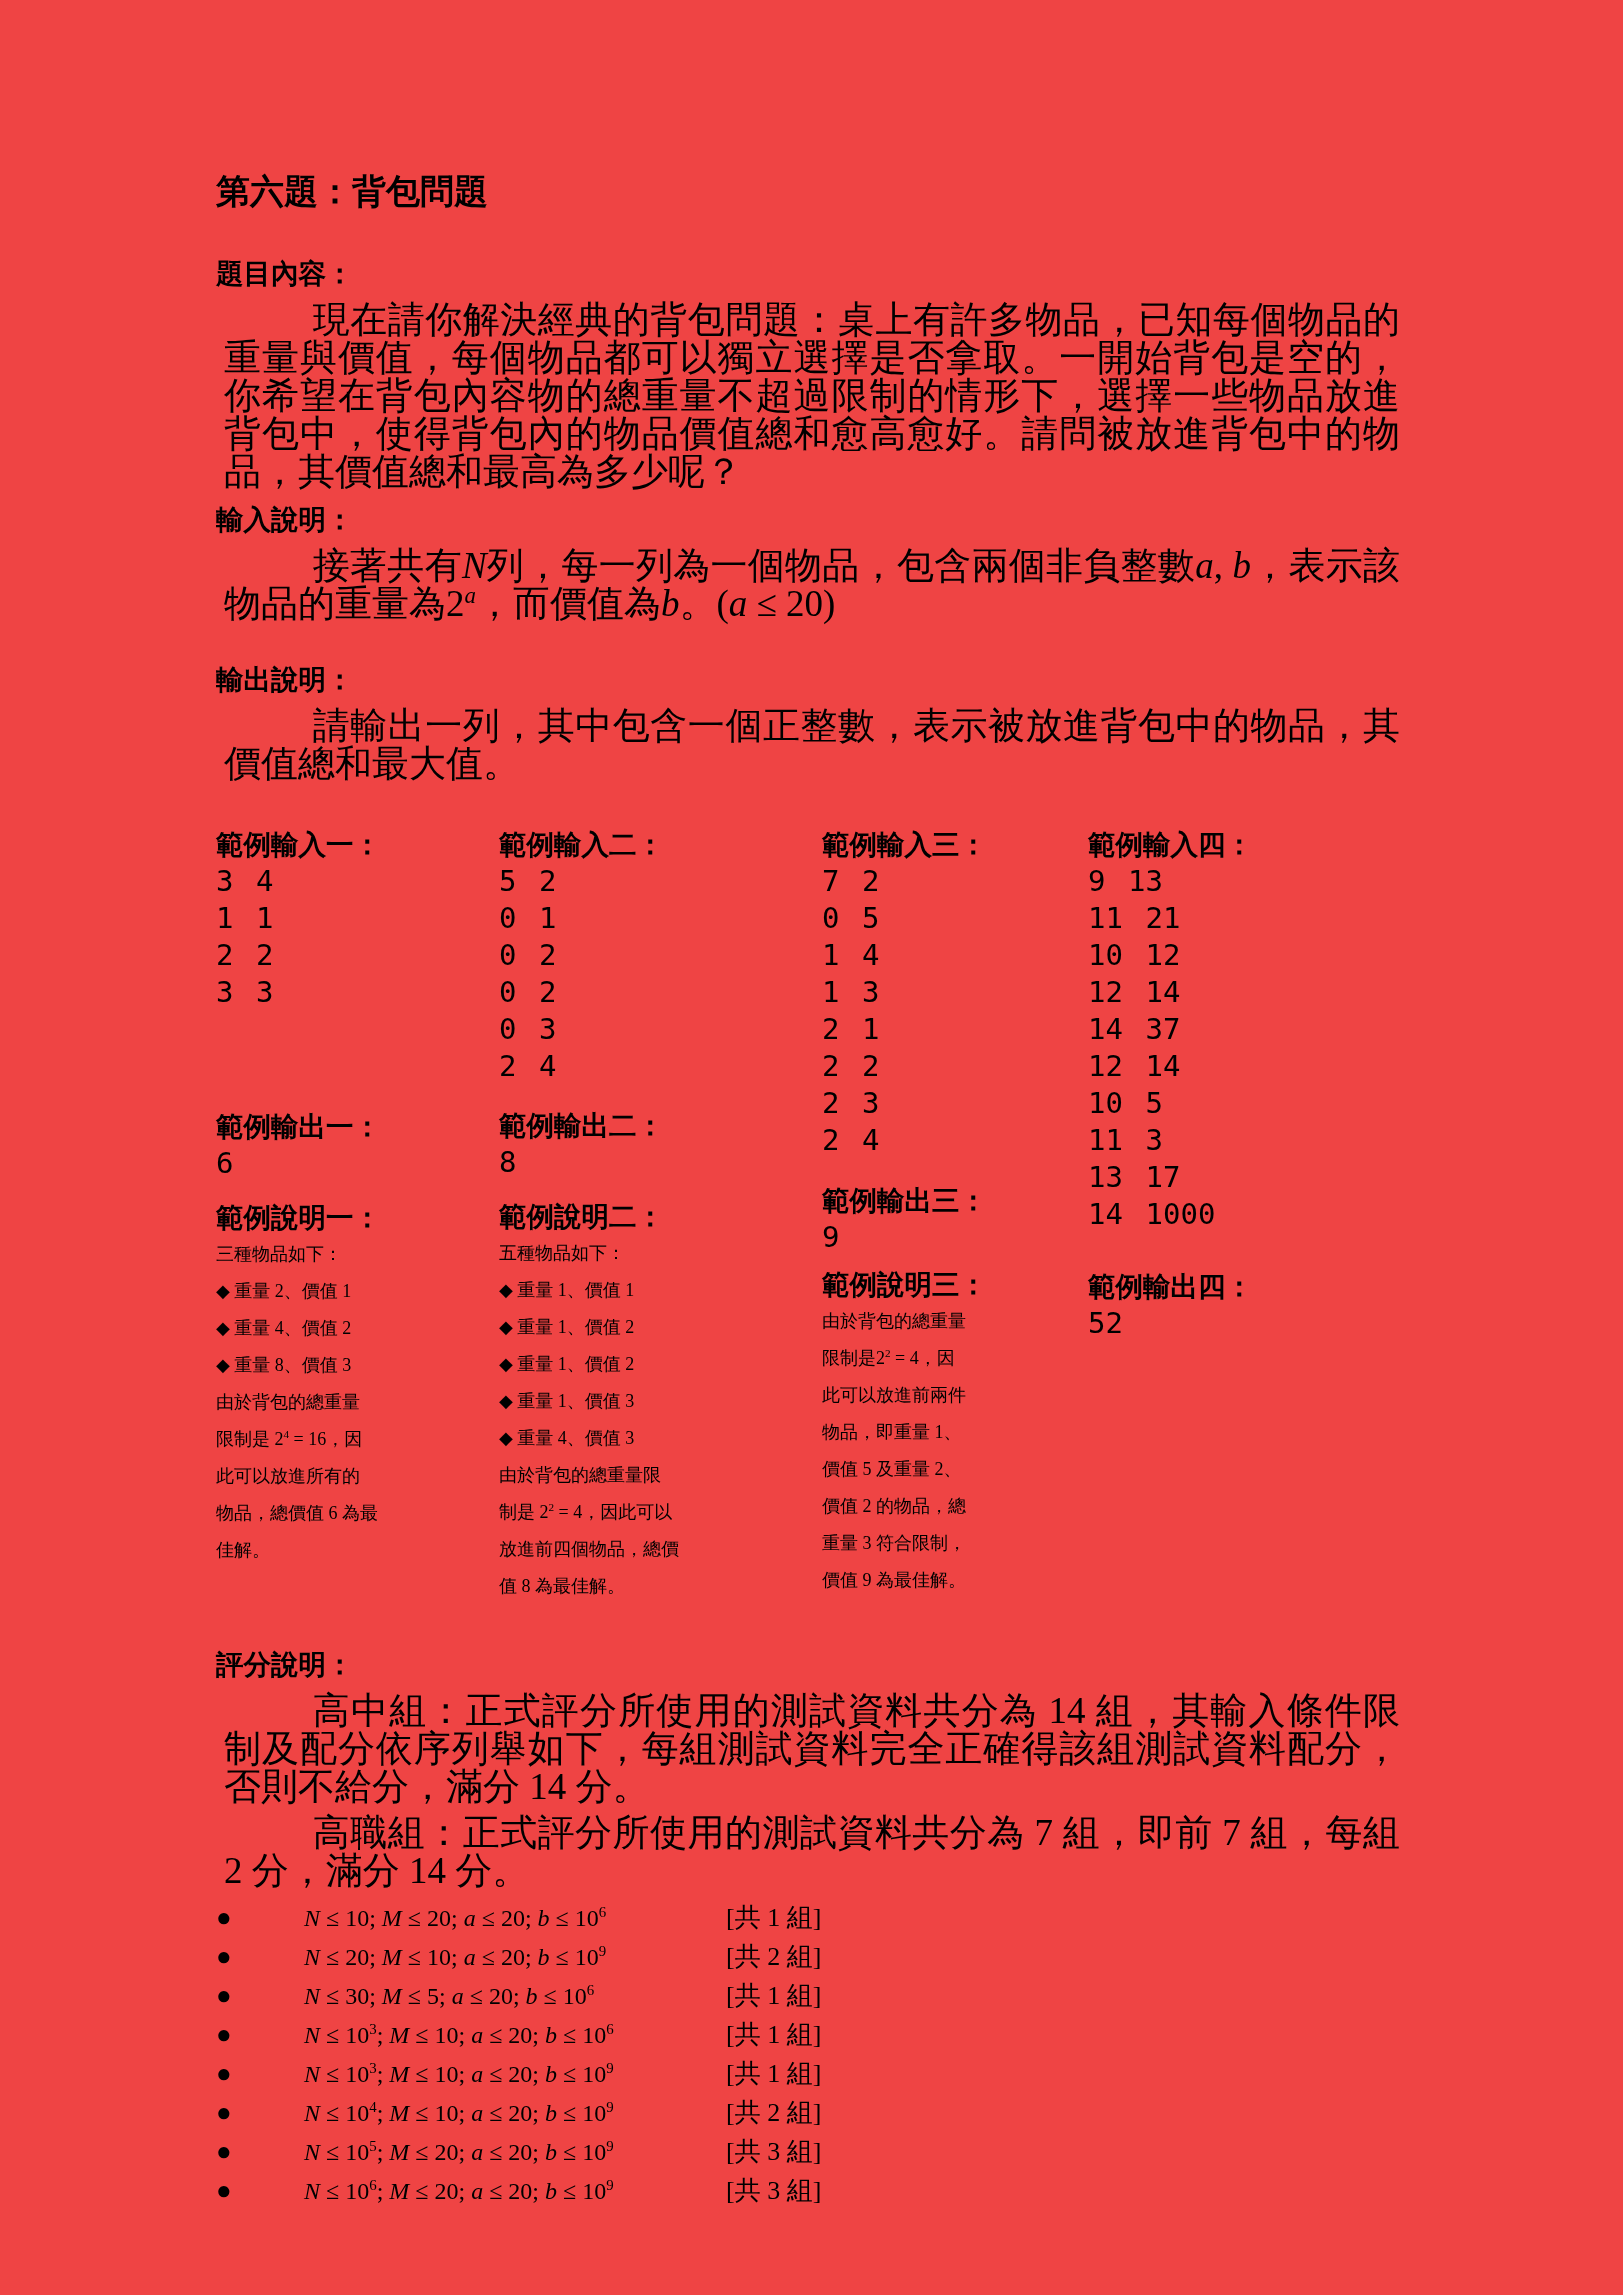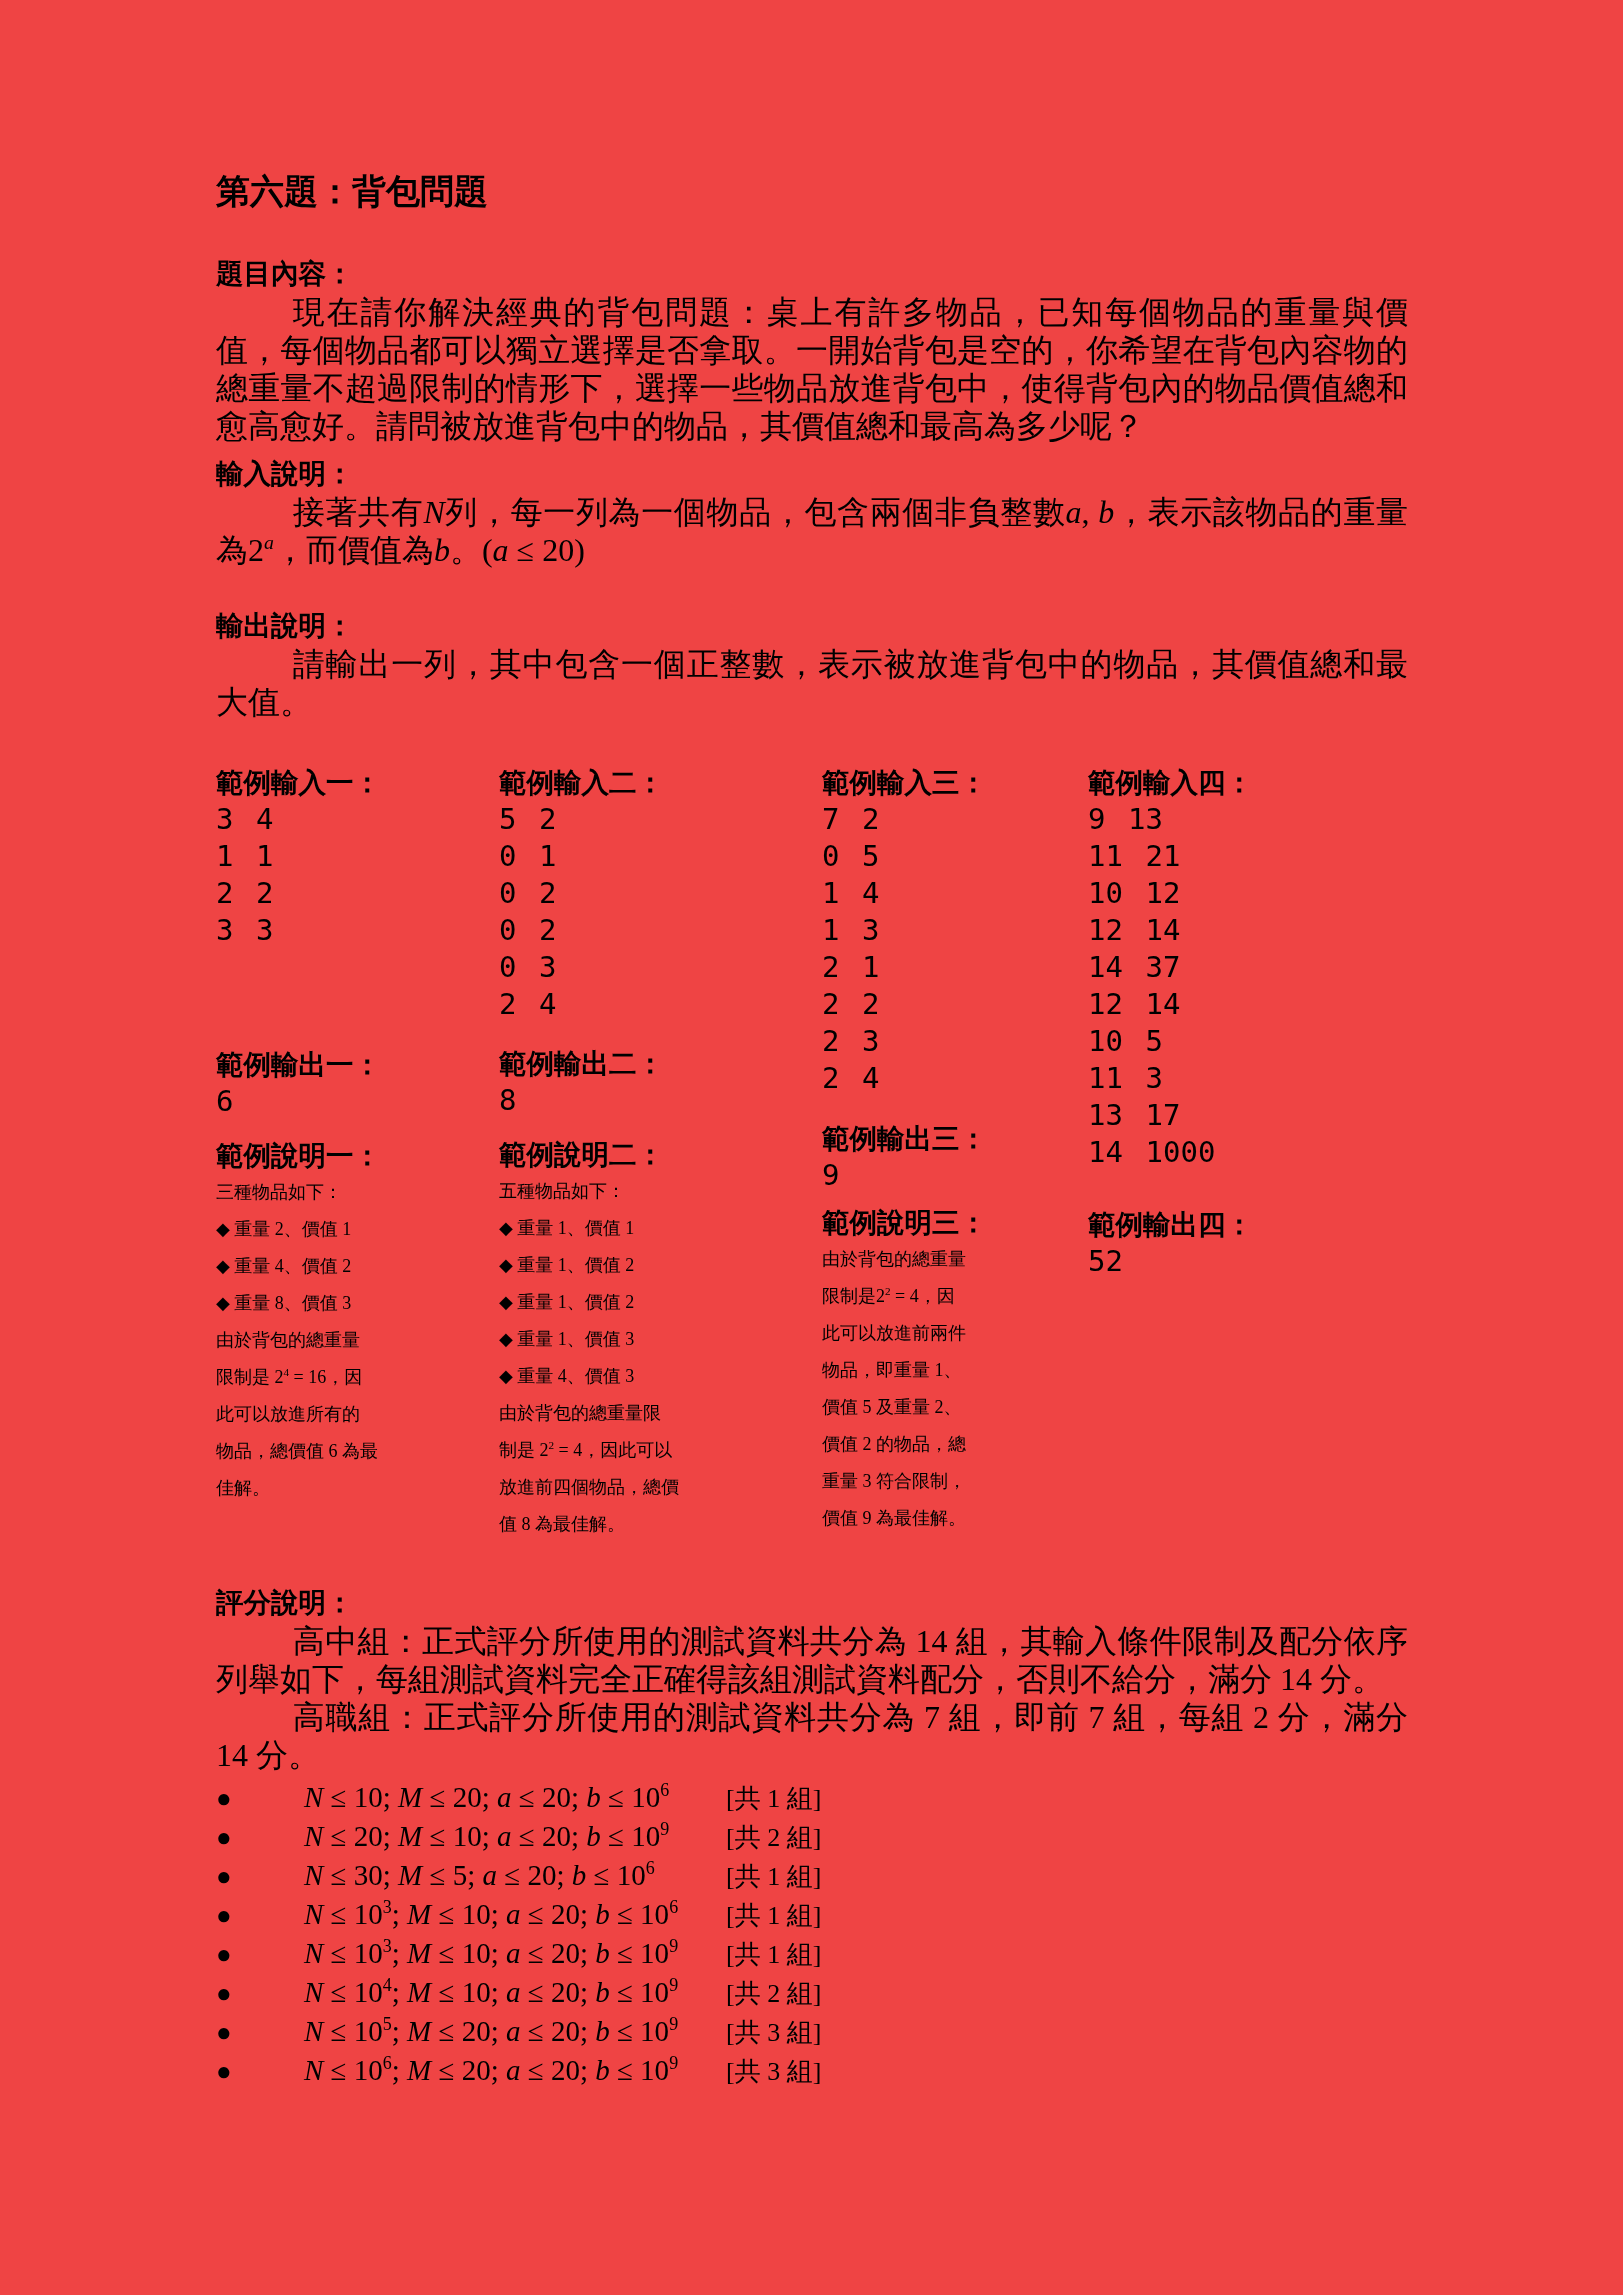--- a/index.html
+++ b/index.html
@@ -17,21 +17,21 @@
     margin:0 0 42px 0;
     font-size:34px;line-height:42px;font-weight:700;
   }
   h2.sec{
     margin:9.8px 0 0 0;
     font-size:27.5px;line-height:38px;font-weight:700;
   }
   h2.mt58{margin-top:38px;}
   h2.mt33{margin-top:21.6px;}
   .para{
-    margin:0;font-size:32px;line-height:38px;
+    margin:8px;font-size:37px;line-height:38px;
     text-align:justify;
   }
   .indent{text-indent:2.4em;}
   .seg-t{font-style:normal;}
   .seg-i{font-style:italic;}
   .seg-sup{vertical-align:super;font-size:0.62em;line-height:0;}
   .seg-isup{vertical-align:super;font-size:0.62em;line-height:0;font-style:italic;}
 
   
   .samples{
@@ -55,21 +55,21 @@
   .c4 .ohead{margin-top:35px;}
   .c1 .ehead,.c2 .ehead{margin-top:17px;}
   .c3 .ehead{margin-top:10.5px;}
   .explain{font-size:18px;line-height:37px;}
   .explain .xline{white-space:nowrap;}
 
   
   ul.bullets{list-style:none;margin:3.3px 0 0 0;padding:0;}
   ul.bullets li{display:flex;align-items:baseline;line-height:39px;height:39px;}
   .dot{width:88px;font-size:26px;flex:0 0 88px;}
-  .bmath{width:422px;flex:0 0 422px;font-size:29px;white-space:nowrap;}
+  .bmath{width:422px;flex:0 0 422px;font-size:24px;white-space:nowrap;}
   .bgroup{font-size:26px;white-space:nowrap;}
 </style>
 </head>
 <body>
 
 <div class="page">
 
   <h1 class="doc-title">第六題：背包問題</h1>
 
   <h2 class="sec" style="margin-top:8px;">題目內容：</h2>

